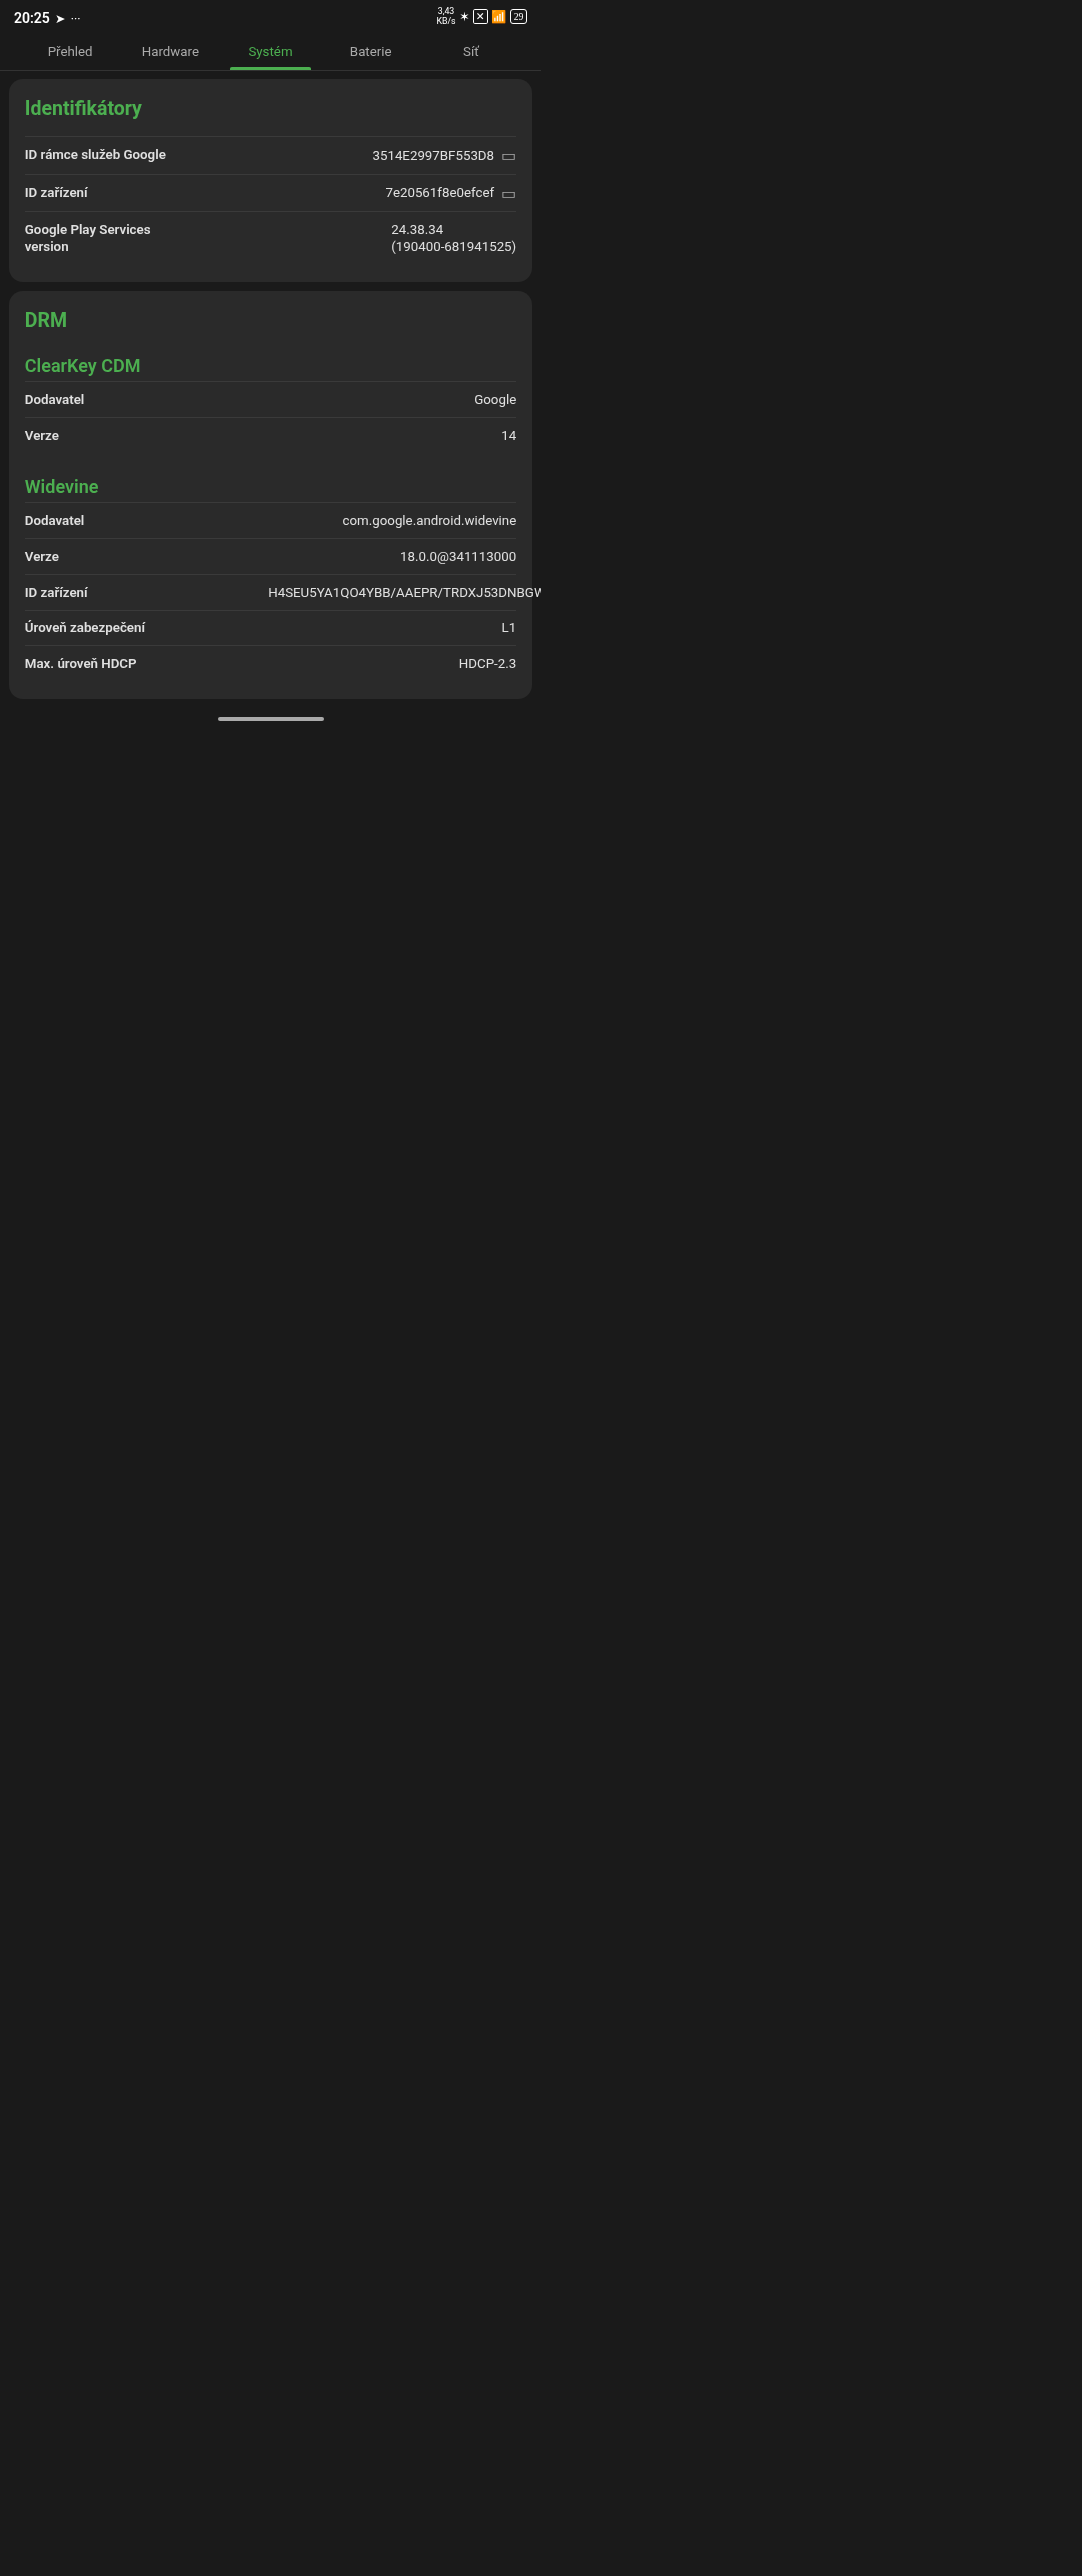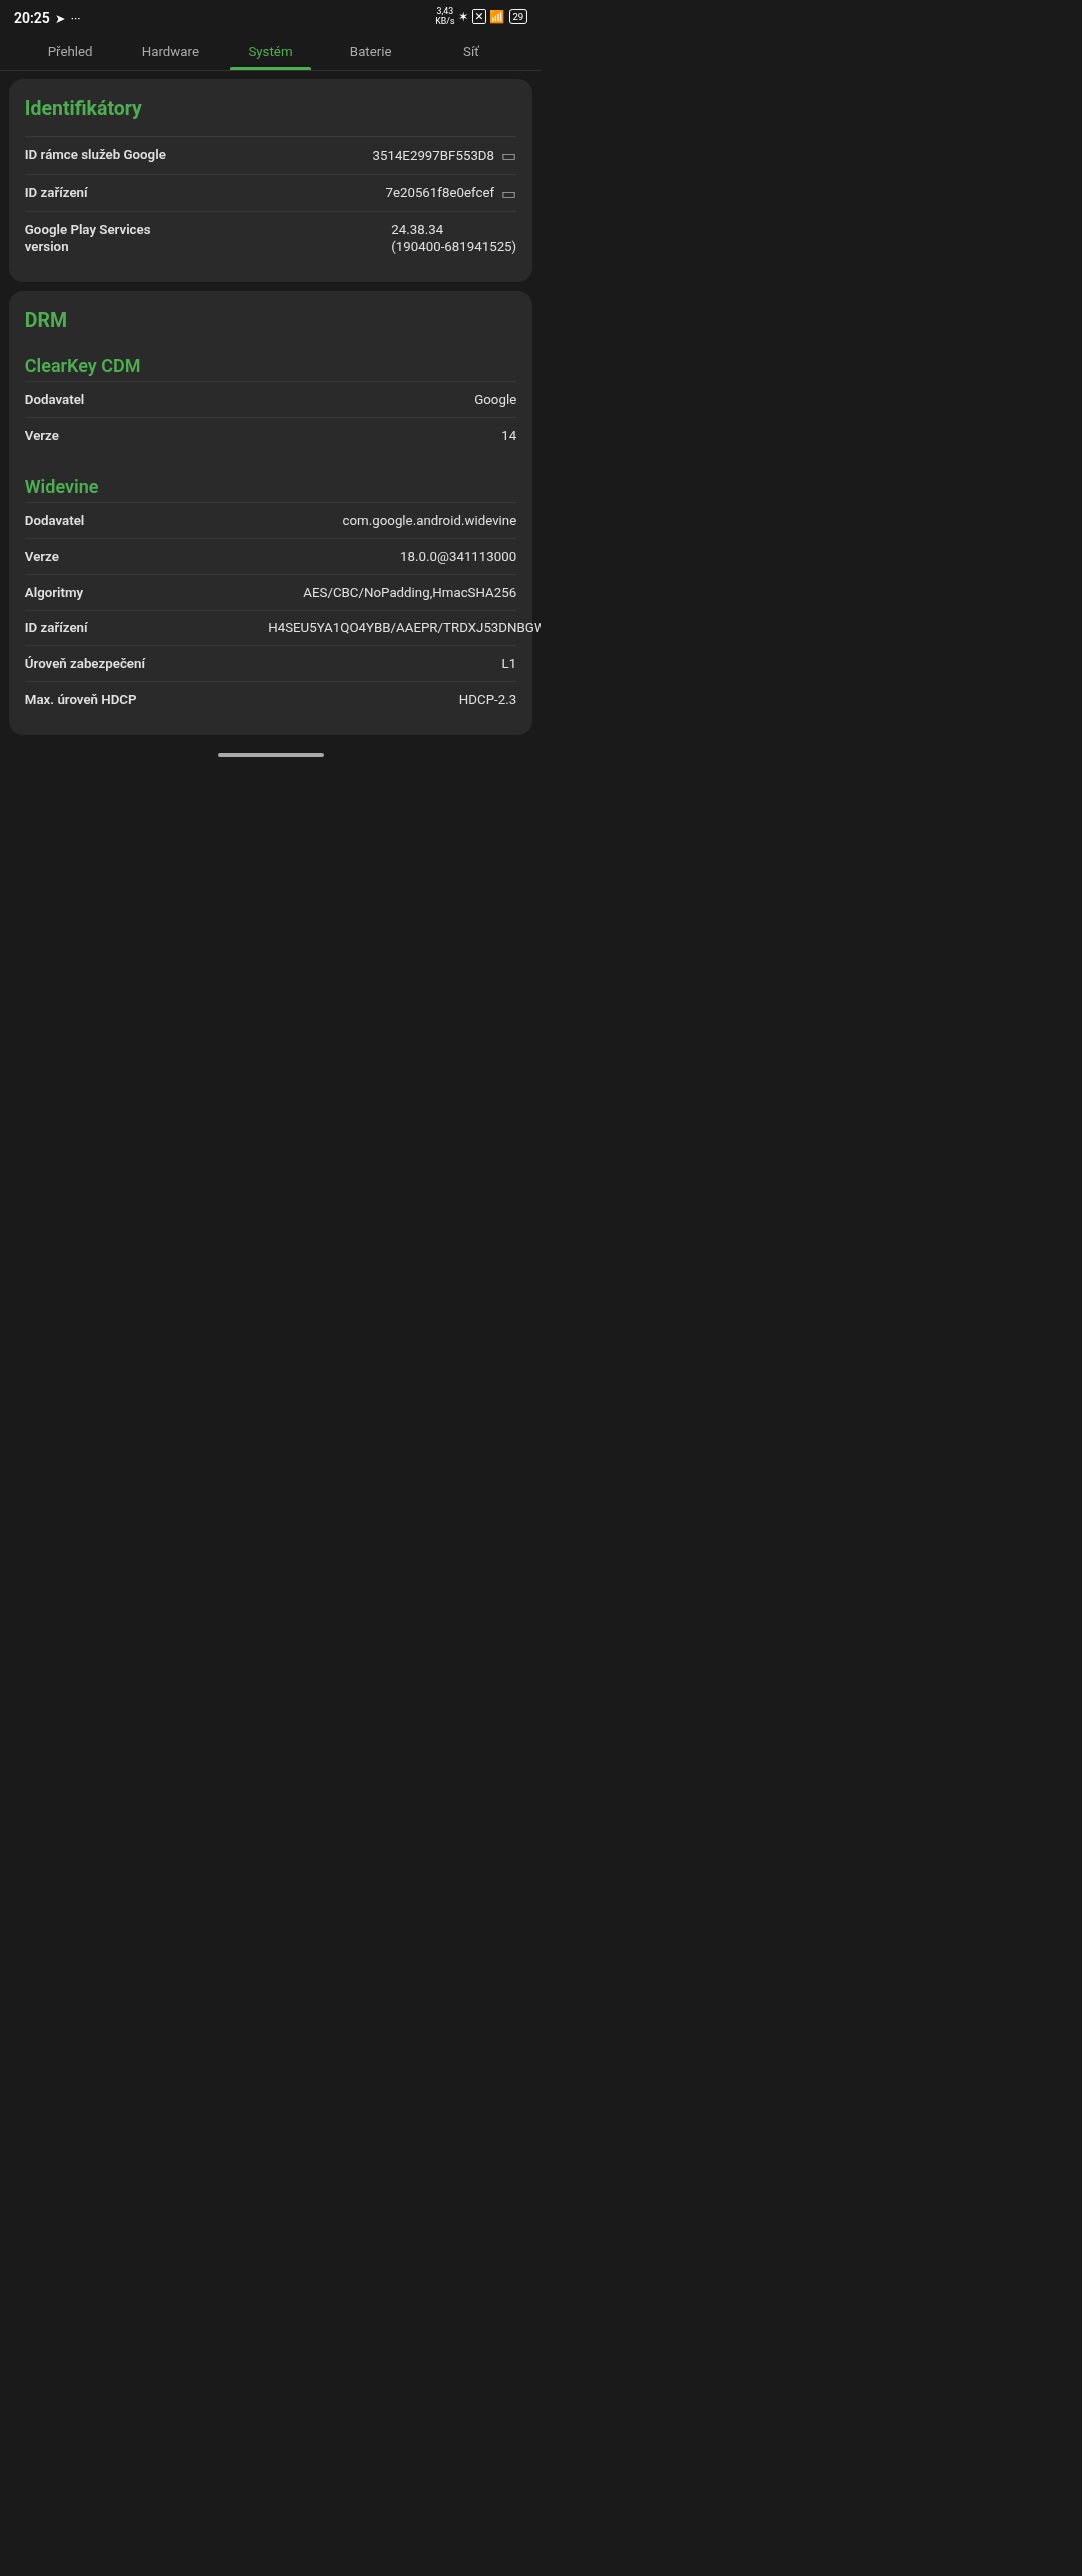--- a/index.html
+++ b/index.html
@@ -55,20 +55,21 @@
       color: #ffffff;
     }
 
     .battery-icon {
       font-size: 9.7px;
       color: #ffffff;
       border: 1.3px solid #fff;
       border-radius: 3px;
       padding: 0.9px 2.7px;
       position: relative;
+      font-family: Liberation Serif, serif;
     }
 
     .nav-tabs {
       display: flex;
       background-color: #1a1a1a;
       border-bottom: 0.9px solid #333;
       padding: 0 20px;
     }
 
     .nav-tab {
@@ -274,24 +275,20 @@
     <div class="info-row">
       <span class="info-label">Dodavatel</span>
       <span class="info-value">com.google.android.widevine</span>
     </div>
 
     <div class="info-row">
       <span class="info-label">Verze</span>
       <span class="info-value">18.0.0@341113000</span>
     </div>
 
-    <div class="info-row">
-      <span class="info-label">Algoritmy</span>
-      <span class="info-value">AES/CBC/NoPadding,HmacSHA256</span>
-    </div>
 
     <div class="info-row">
       <span class="info-label">ID zařízení</span>
       <span class="info-value">H4SEU5YA1QO4YBB/AAEPR/TRDXJ53DNBGWZRXA5JTIE=</span>
     </div>
 
     <div class="info-row">
       <span class="info-label">Úroveň zabezpečení</span>
       <span class="info-value">L1</span>
     </div>

